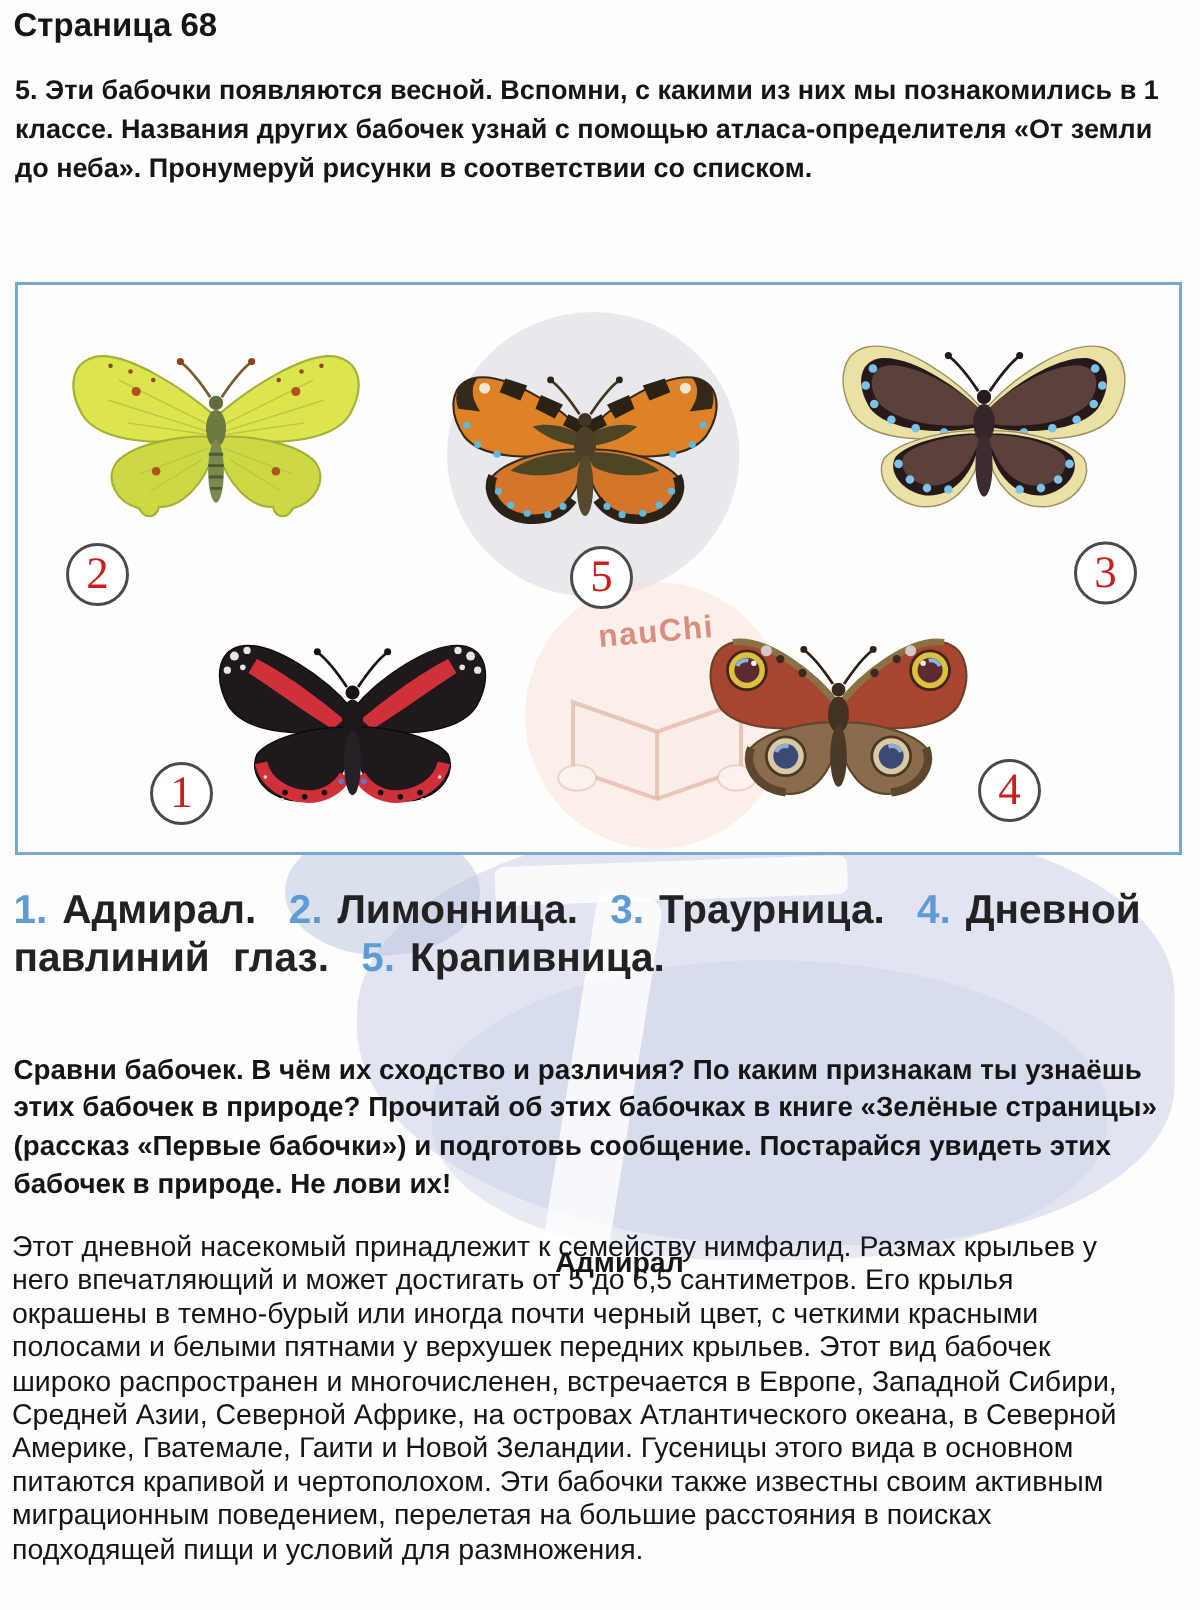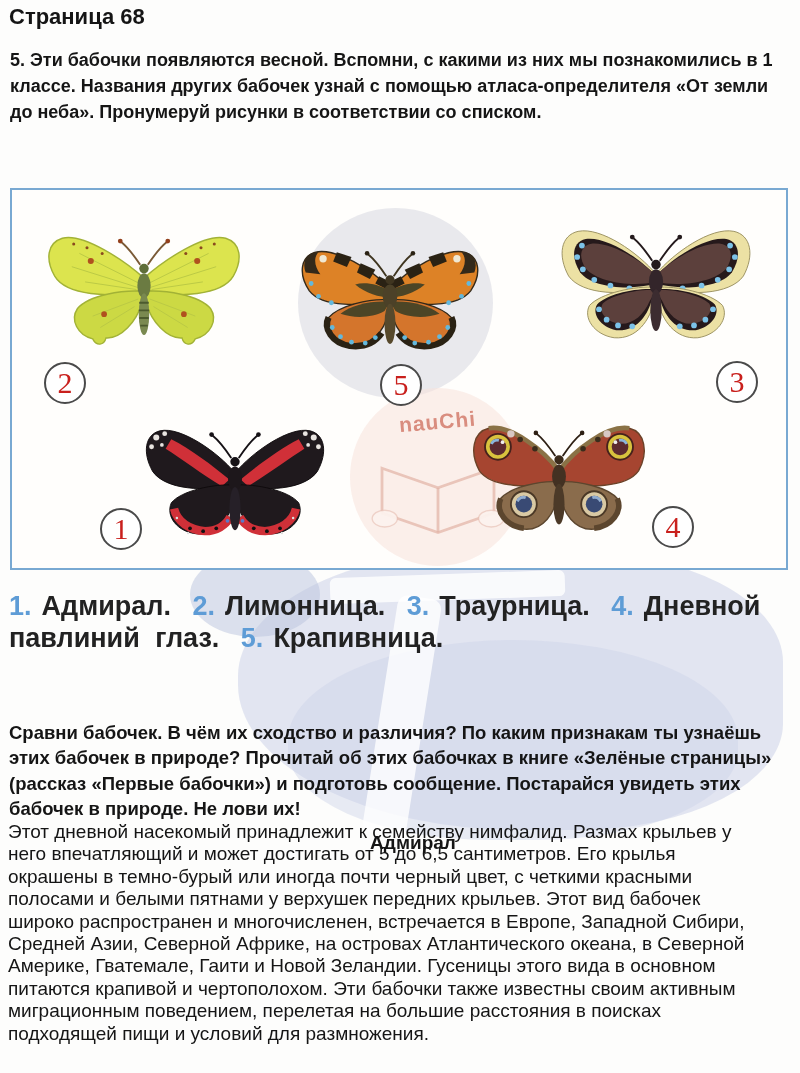--- a/index.html
+++ b/index.html
@@ -22,21 +22,21 @@
     background:rgba(255,255,255,.8);transform:rotate(9deg);border-radius:10px;}
   
   .page-title{position:absolute;left:9px;top:4px;margin:0;z-index:3;
     font-size:22px;font-weight:bold;}
   .task-text{position:absolute;left:9px;top:46px;width:780px;margin:1px;z-index:3;
     font-size:18px;font-weight:bold;line-height:26px;}
   .caption{position:absolute;left:9px;top:590px;width:778px;margin:0;z-index:3;
     font-size:27px;font-weight:bold;line-height:32px;word-spacing:8px;color:#222;}
   .cap-item{margin-right:6px;white-space:normal;}
   .cap-num{color:#5e9cd6;margin-right:10px;}
-  .compare-text{position:absolute;left:9px;top:720px;width:782px;margin:0;z-index:3;
+  .compare-text{position:absolute;left:9px;top:700px;width:782px;margin:0;z-index:3;
     font-size:18.5px;font-weight:bold;line-height:25.3px;}
   .article-heading{position:absolute;left:0;top:819px;width:800px;margin:13px;z-index:3;
     font-size:19px;font-weight:bold;text-align:center;}
   .article-body{position:absolute;left:8px;top:821px;width:748px;margin:0;z-index:3;
     font-size:19px;font-weight:normal;line-height:22.4px;}
   
   .figure-panel{position:absolute;left:10px;top:188px;width:774px;height:378px;
     border:2px solid #79a9d2;background:#fffefc;z-index:2;}
   .wm-panel-circle{position:absolute;left:286px;top:18px;width:195px;height:190px;
     background:rgba(200,202,214,.4);border-radius:50%;}

